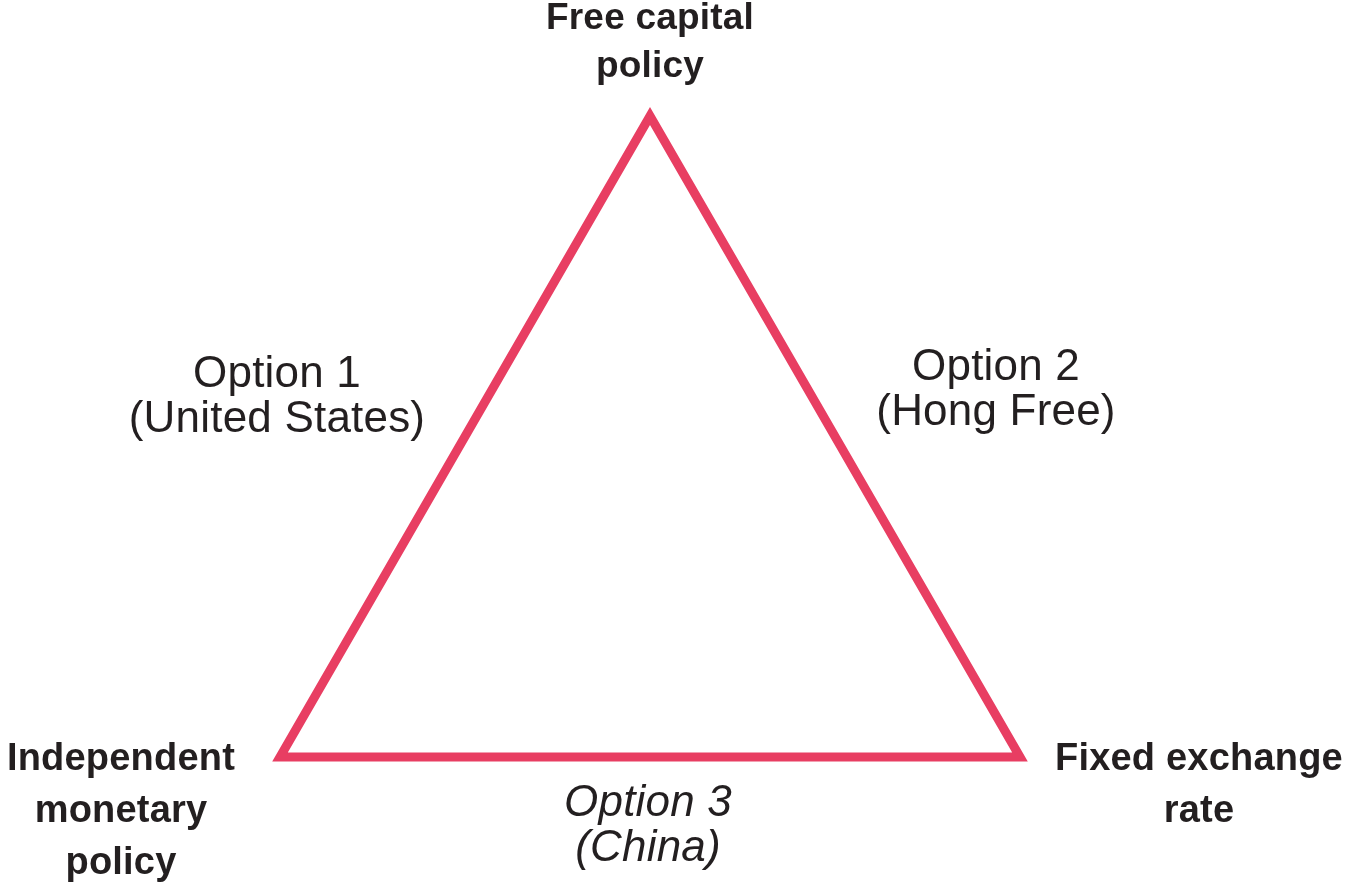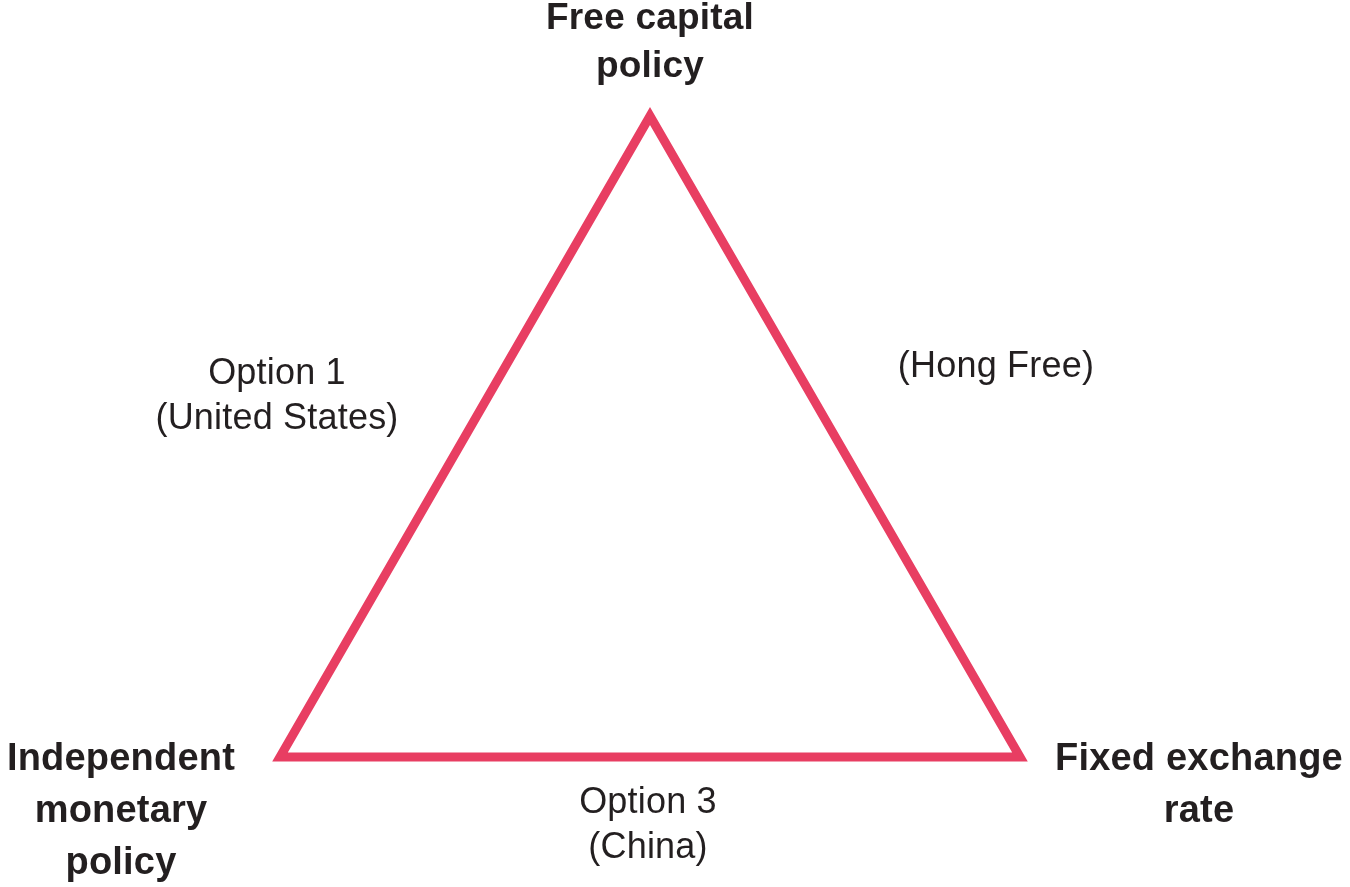--- a/index.html
+++ b/index.html
@@ -37,30 +37,30 @@
   }
   .label span { display: block; }
   .vertex-label {
     font-weight: 700;
     font-size: 38px;
     line-height: 52px;
     letter-spacing: 0.2px;
   }
   .option-label {
     font-weight: 400;
-    font-size: 36px;
+    font-size: 44px;
     line-height: 45px;
     letter-spacing: 0.2px;
   }
   .label-top          { left: 450px; top: -7px;  font-size: 37px; line-height: 48px; }
   .label-bottom-left  { left: -79px; top: 731px; }
   .label-bottom-right { left: 999px; top: 731px; }
   .label-option-left  { left: 77px;  top: 349px; }
   .label-option-right { left: 796px; top: 342px; }
-  .label-option-bottom{ left: 448px; top: 778px; }
+  .label-option-bottom{ left: 448px; top: 778px; font-style: italic; }
 </style>
 </head>
 <body>
 
 <div class="canvas">
 
   <svg class="triangle-svg" viewBox="0 0 1350 887" xmlns="http://www.w3.org/2000/svg">
     <polygon points="650,116 280,757 1020,757" fill="none" stroke-width="9" stroke-linejoin="miter" stroke="#e83e62"></polygon>
   </svg>
 
@@ -79,20 +79,21 @@
     <span>Fixed exchange</span>
     <span>rate</span>
   </div>
 
   <div class="label option-label label-option-left">
     <span>Option 1</span>
     <span>(United States)</span>
   </div>
 
   <div class="label option-label label-option-right">
+    <span>Option 2</span>
     <span>(Hong Free)</span>
   </div>
 
   <div class="label option-label label-option-bottom">
     <span>Option 3</span>
     <span>(China)</span>
   </div>
 
 </div>
 

